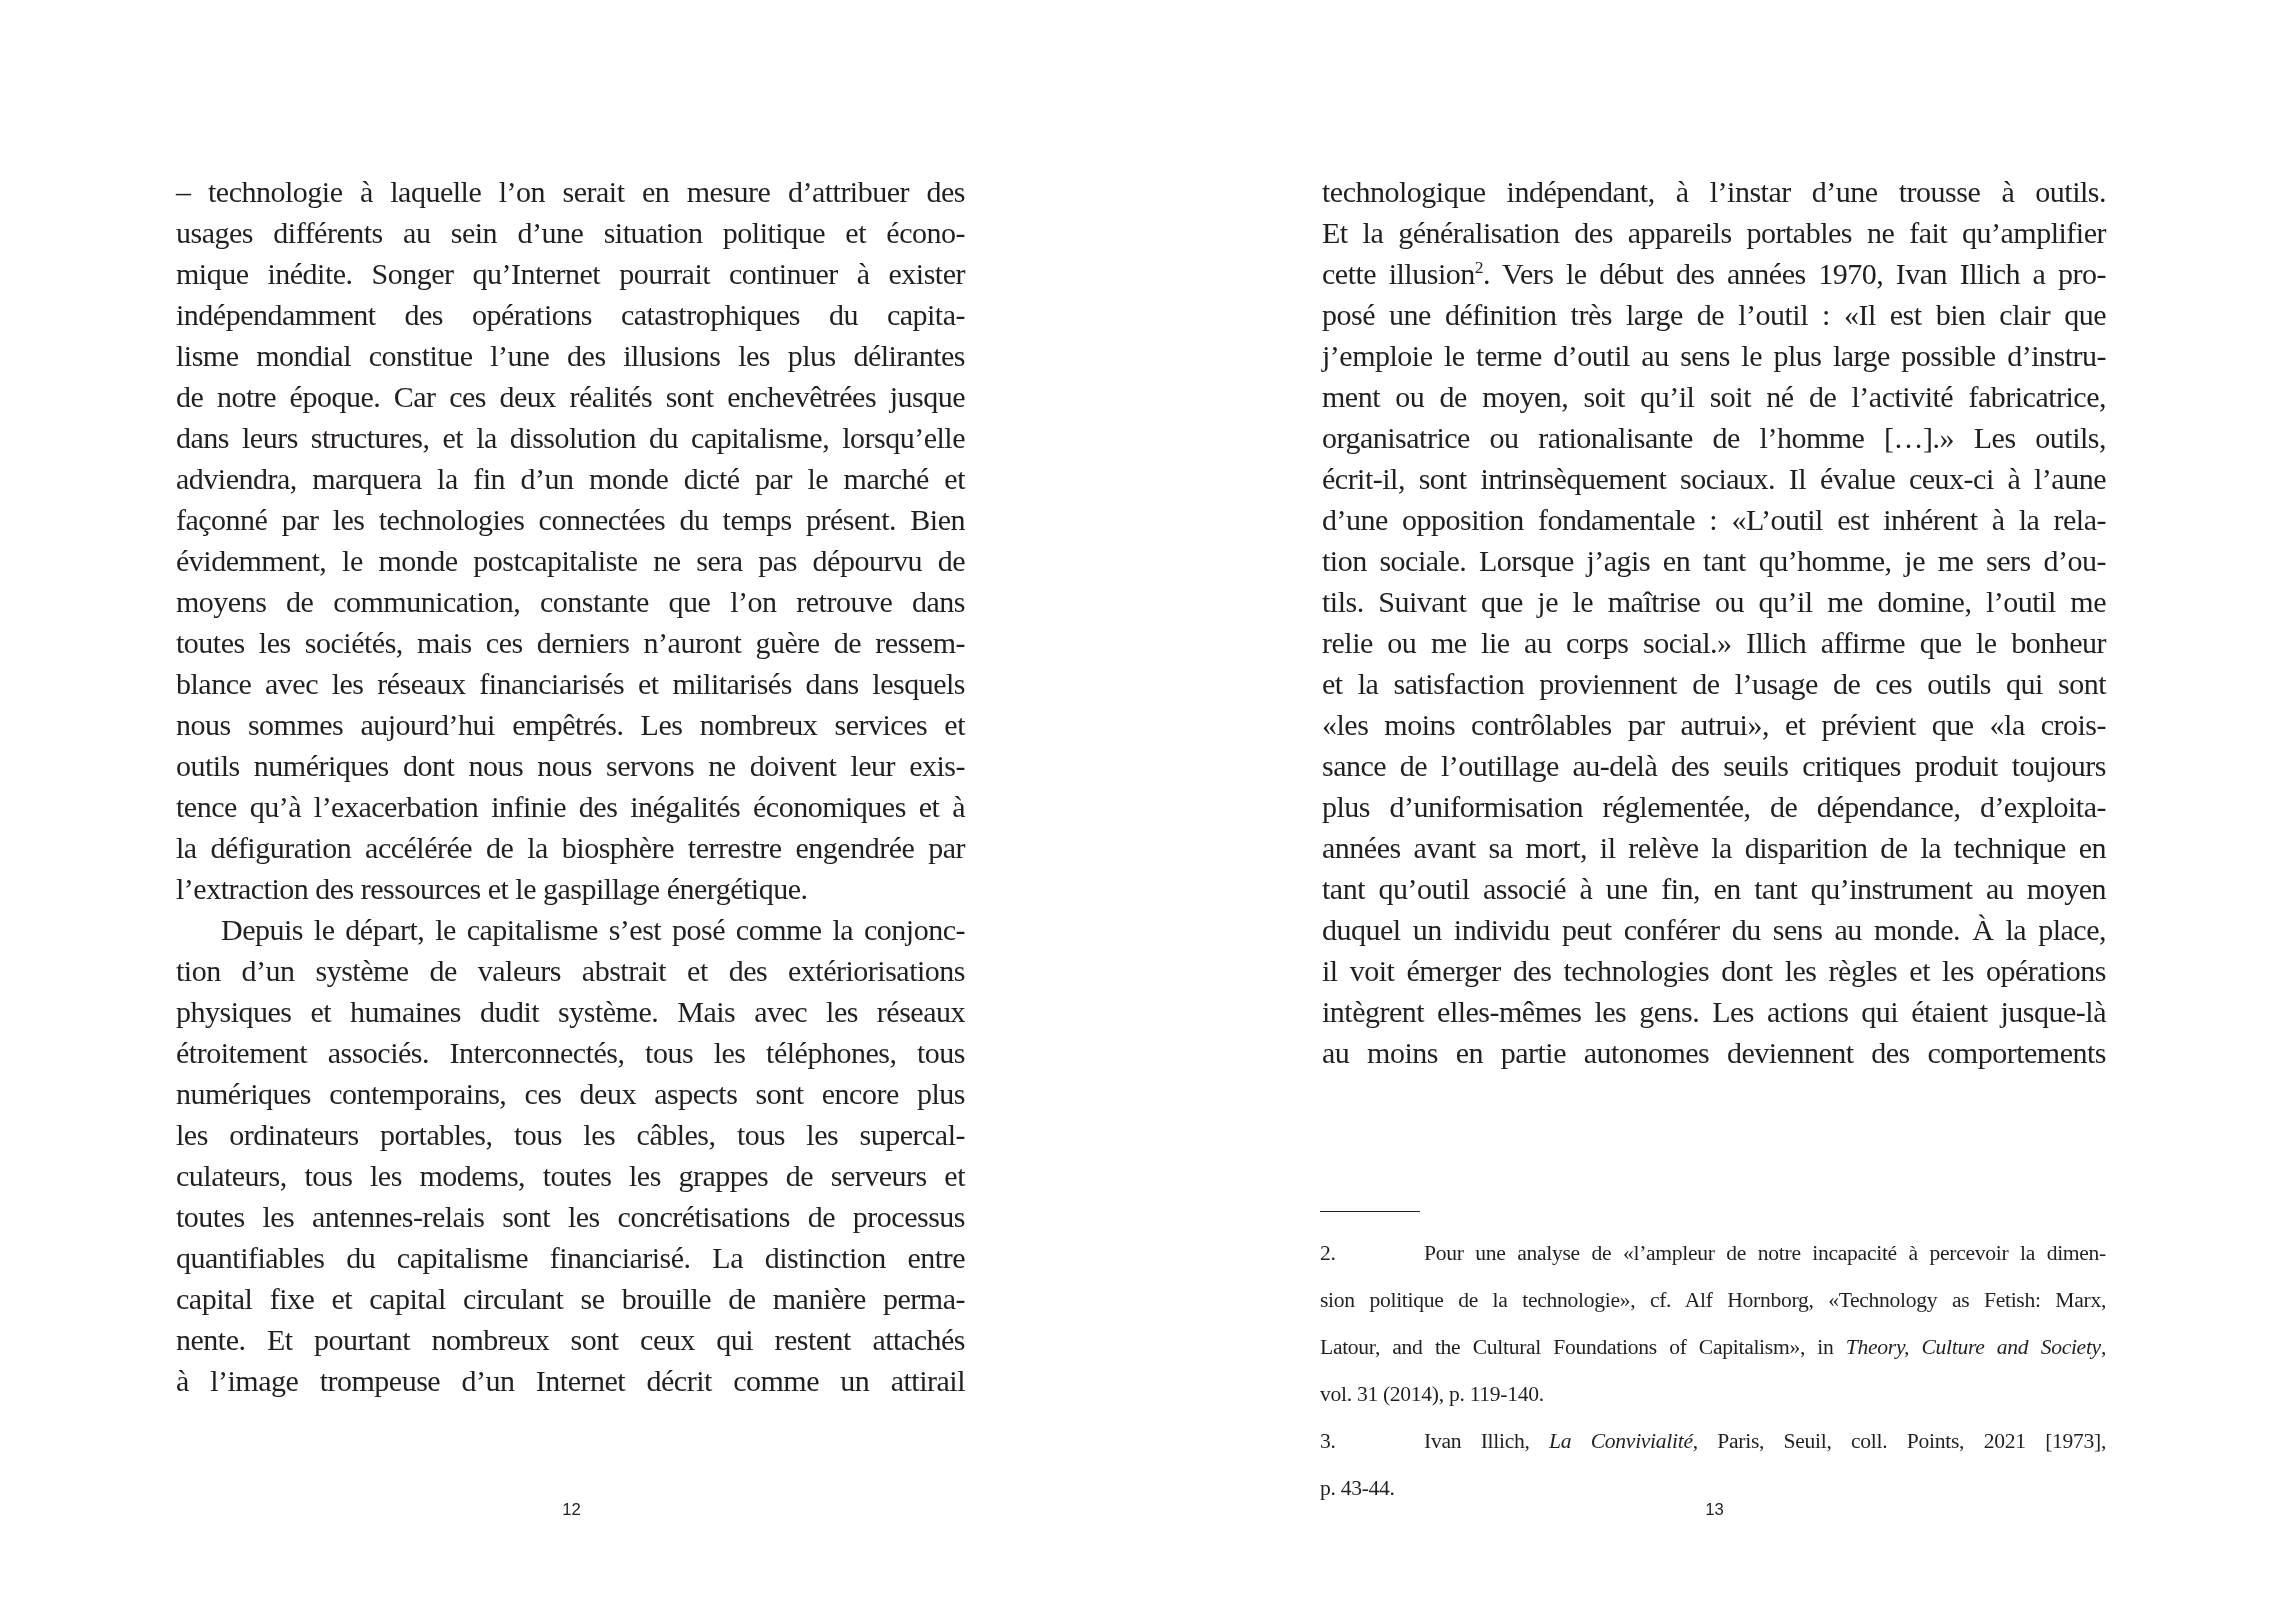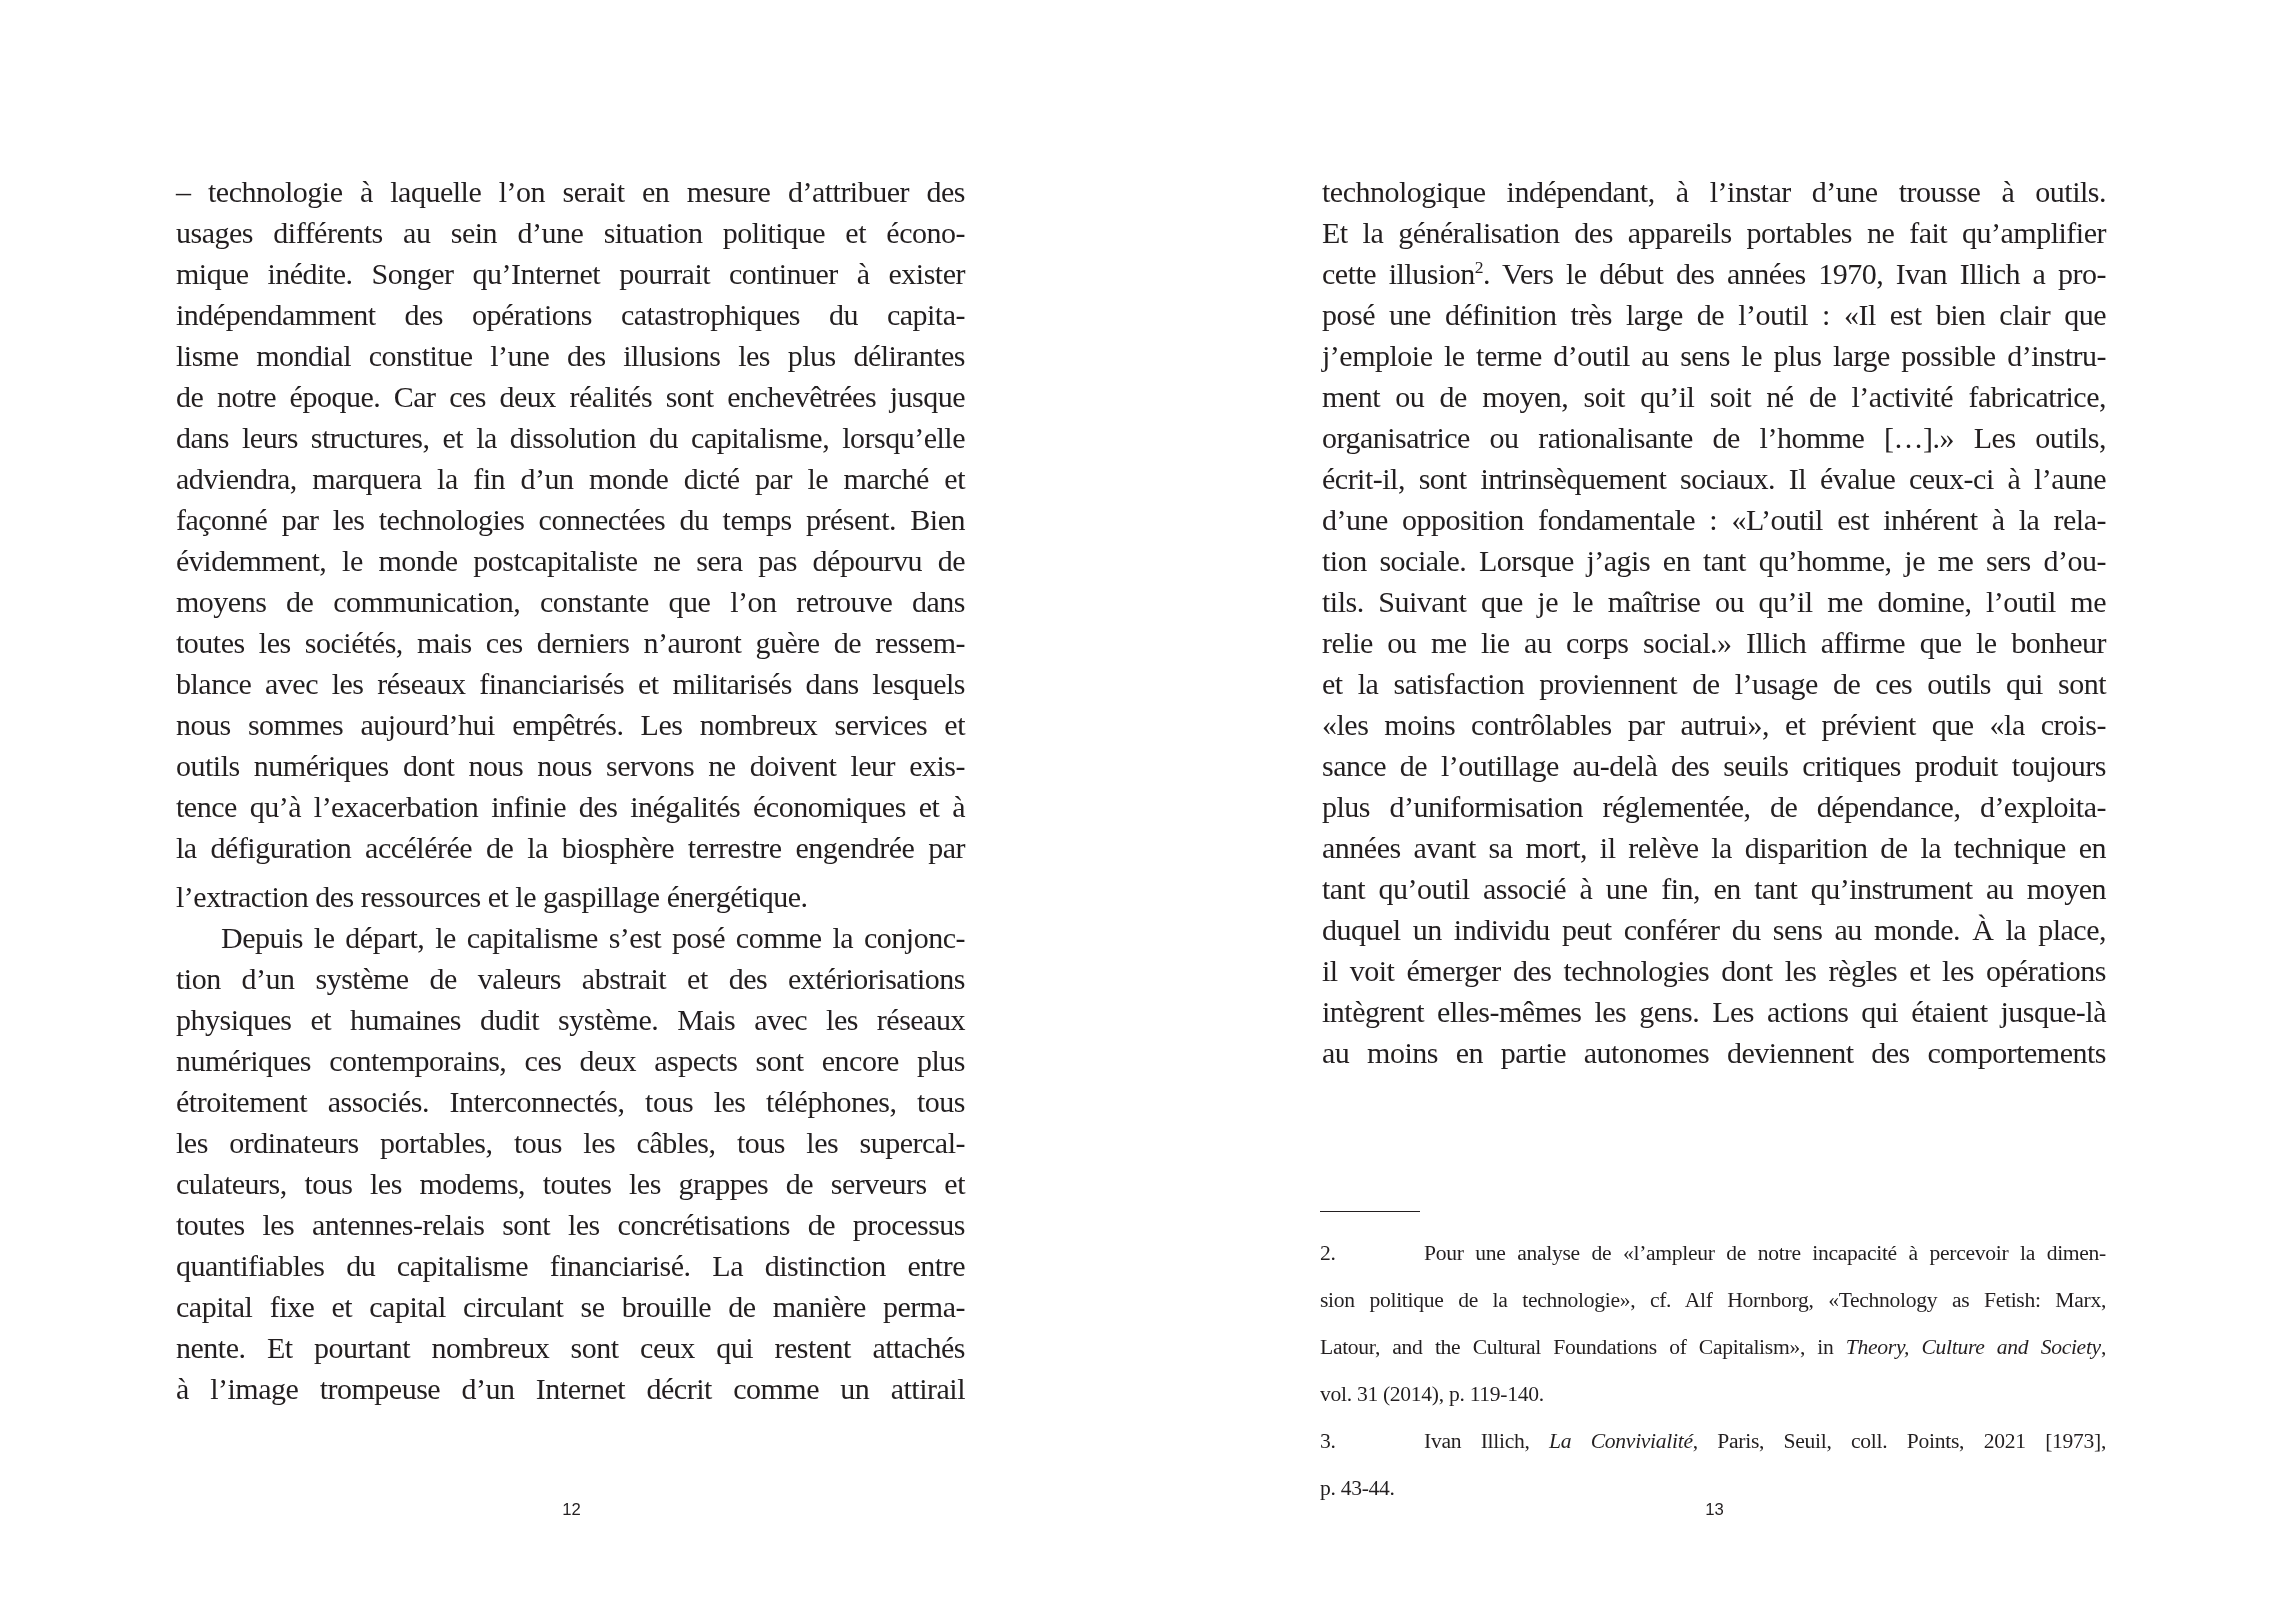--- a/index.html
+++ b/index.html
@@ -16,21 +16,21 @@
     line-height: 41px;
     height: 41px;
     color: #231f20;
     text-align: justify;
     text-align-last: justify;
     white-space: nowrap;
     overflow: visible;
     letter-spacing: -0.5px;
     word-spacing: 0px;
   }
-  .line.last { text-align-last: left; margin-top: 8px; }
+  .line.last { text-align-last: left; }
   .line .indent-space { display: inline-block; width: 45px; }
   sup { font-size: 17.6px; line-height: 0; vertical-align: 10.8px; }
   .footnote-rule {
     position: absolute; left: 178px; top: 1211px;
     width: 100px; height: 0; border-top: 1.5px solid #231f20;
   }
   .footnotes { position: absolute; left: 178px; top: 1221px; width: 786px; }
   .fn-line {
     font-family: "Liberation Serif", serif;
     font-size: 21.6px;
@@ -74,22 +74,22 @@
     <div class="line">toutes les sociétés, mais ces derniers n’auront guère de ressem-</div>
     <div class="line">blance avec les réseaux financiarisés et militarisés dans lesquels</div>
     <div class="line">nous sommes aujourd’hui empêtrés. Les nombreux services et</div>
     <div class="line">outils numériques dont nous nous servons ne doivent leur exis-</div>
     <div class="line">tence qu’à l’exacerbation infinie des inégalités économiques et à</div>
     <div class="line">la défiguration accélérée de la biosphère terrestre engendrée par</div>
     <div class="line last">l’extraction des ressources et le gaspillage énergétique.</div>
     <div class="line"><span class="indent-space"></span><span>Depuis le départ, le capitalisme s’est posé comme la conjonc-</span></div>
     <div class="line">tion d’un système de valeurs abstrait et des extériorisations</div>
     <div class="line">physiques et humaines dudit système. Mais avec les réseaux</div>
+    <div class="line">étroitement associés. Interconnectés, tous les téléphones, tous</div>
     <div class="line">numériques contemporains, ces deux aspects sont encore plus</div>
-    <div class="line">étroitement associés. Interconnectés, tous les téléphones, tous</div>
     <div class="line">les ordinateurs portables, tous les câbles, tous les supercal-</div>
     <div class="line">culateurs, tous les modems, toutes les grappes de serveurs et</div>
     <div class="line">toutes les antennes-relais sont les concrétisations de processus</div>
     <div class="line">quantifiables du capitalisme financiarisé. La distinction entre</div>
     <div class="line">capital fixe et capital circulant se brouille de manière perma-</div>
     <div class="line">nente. Et pourtant nombreux sont ceux qui restent attachés</div>
     <div class="line">à l’image trompeuse d’un Internet décrit comme un attirail</div>
   </div>
   <div class="page-number">12</div>
 </div>

